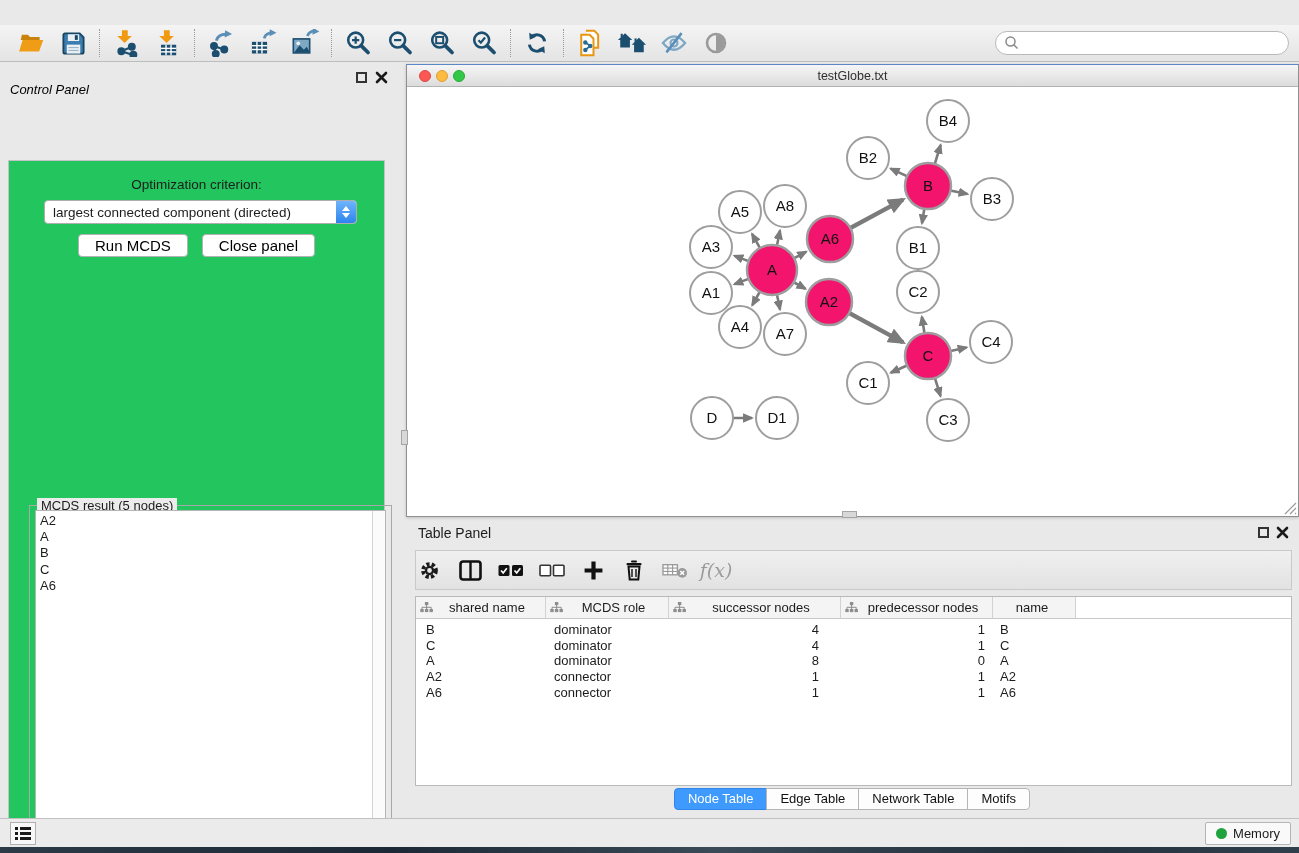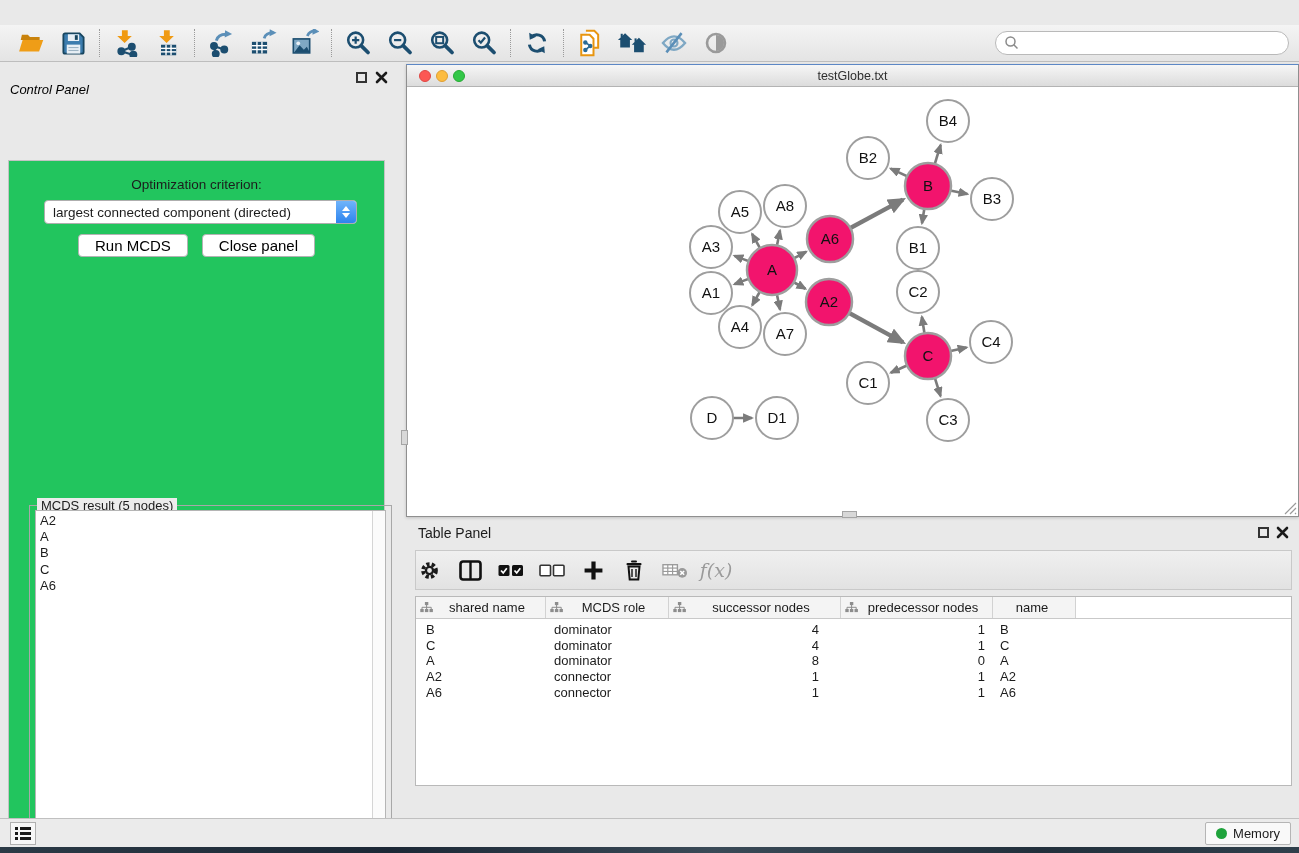--- a/index.html
+++ b/index.html
@@ -601,20 +601,26 @@
             <div class="tr">
               <span class="td c0" style="width: 130px;">A6</span>
               <span class="td c1" style="width: 123px;">connector</span>
               <span class="td c2" style="width: 172px;">1</span>
               <span class="td c3" style="width: 152px;">1</span>
               <span class="td c4" style="width: 83px;">A6</span>
             </div>
           </div>
       </div>
 
+      <div class="tp-tabs" id="tbl-tabs">
+          <span class="tab selected">Node Table</span>
+          <span class="tab">Edge Table</span>
+          <span class="tab">Network Table</span>
+          <span class="tab">Motifs</span>
+        </div>
     </div>
   </div>
 
   <div class="statusbar">
     <span class="list-btn">
       <svg width="16" height="15" viewBox="0 0 16 15">
           <g fill="#1a1a1a">
             <rect x="0" y="1" width="3" height="3"></rect>
             <rect x="5" y="1" width="11" height="3"></rect>
             <rect x="0" y="6" width="3" height="3"></rect>

